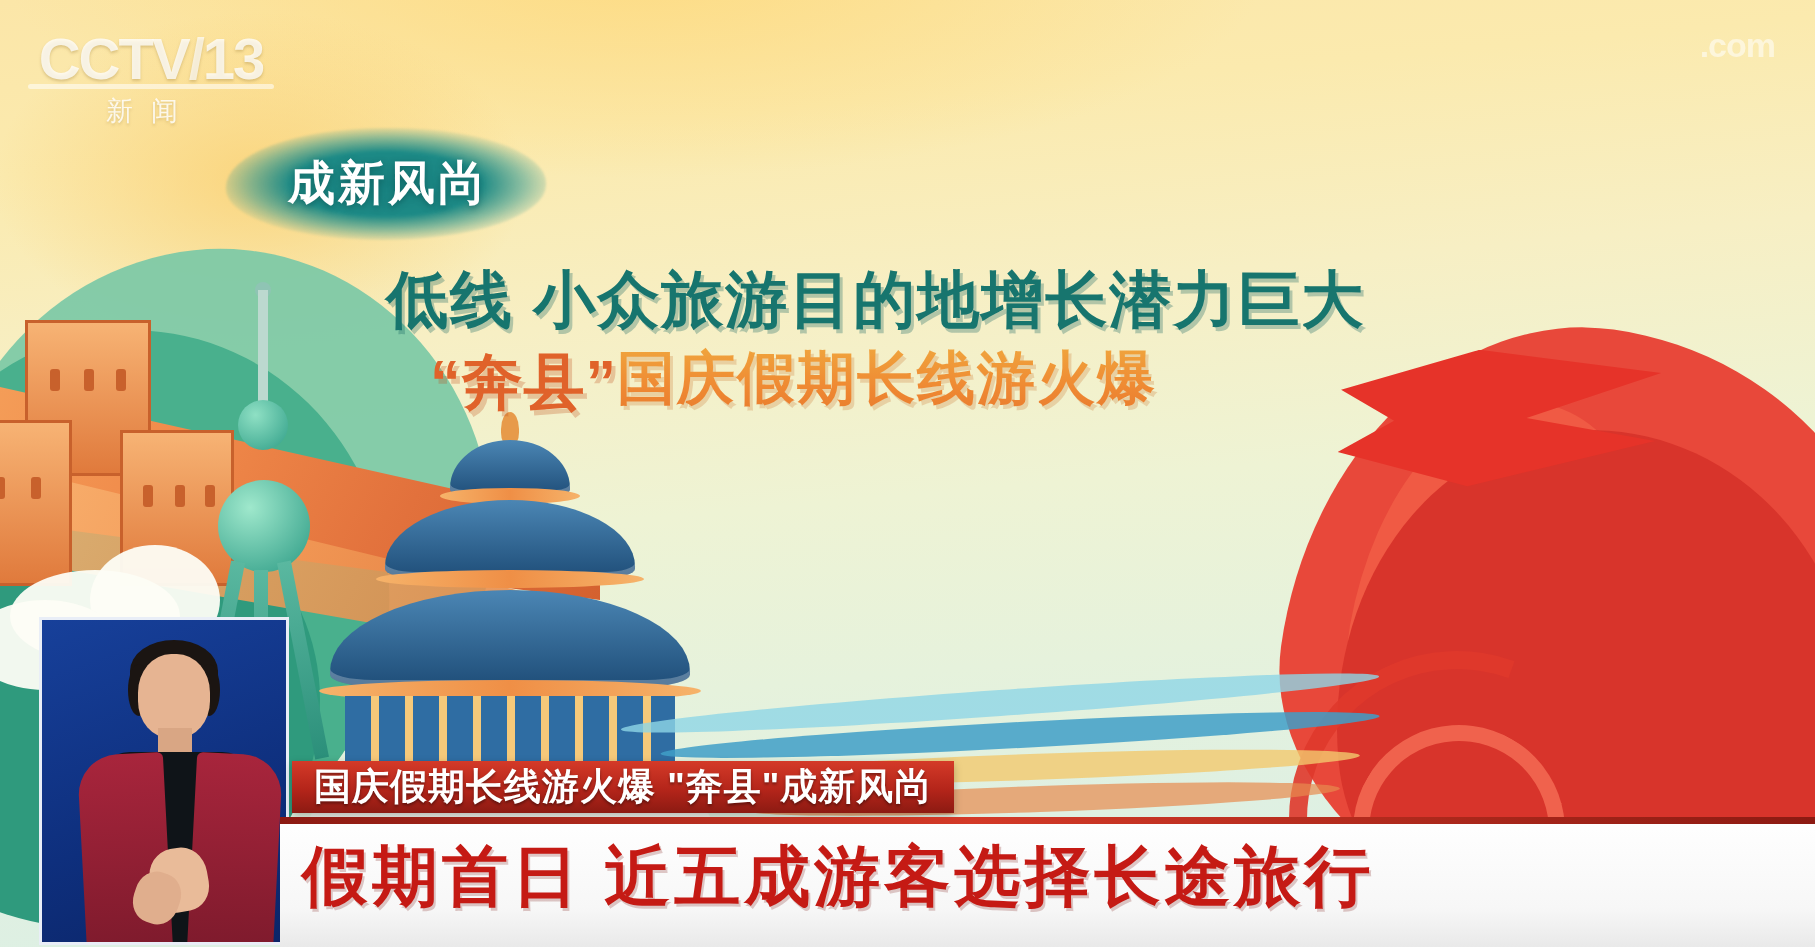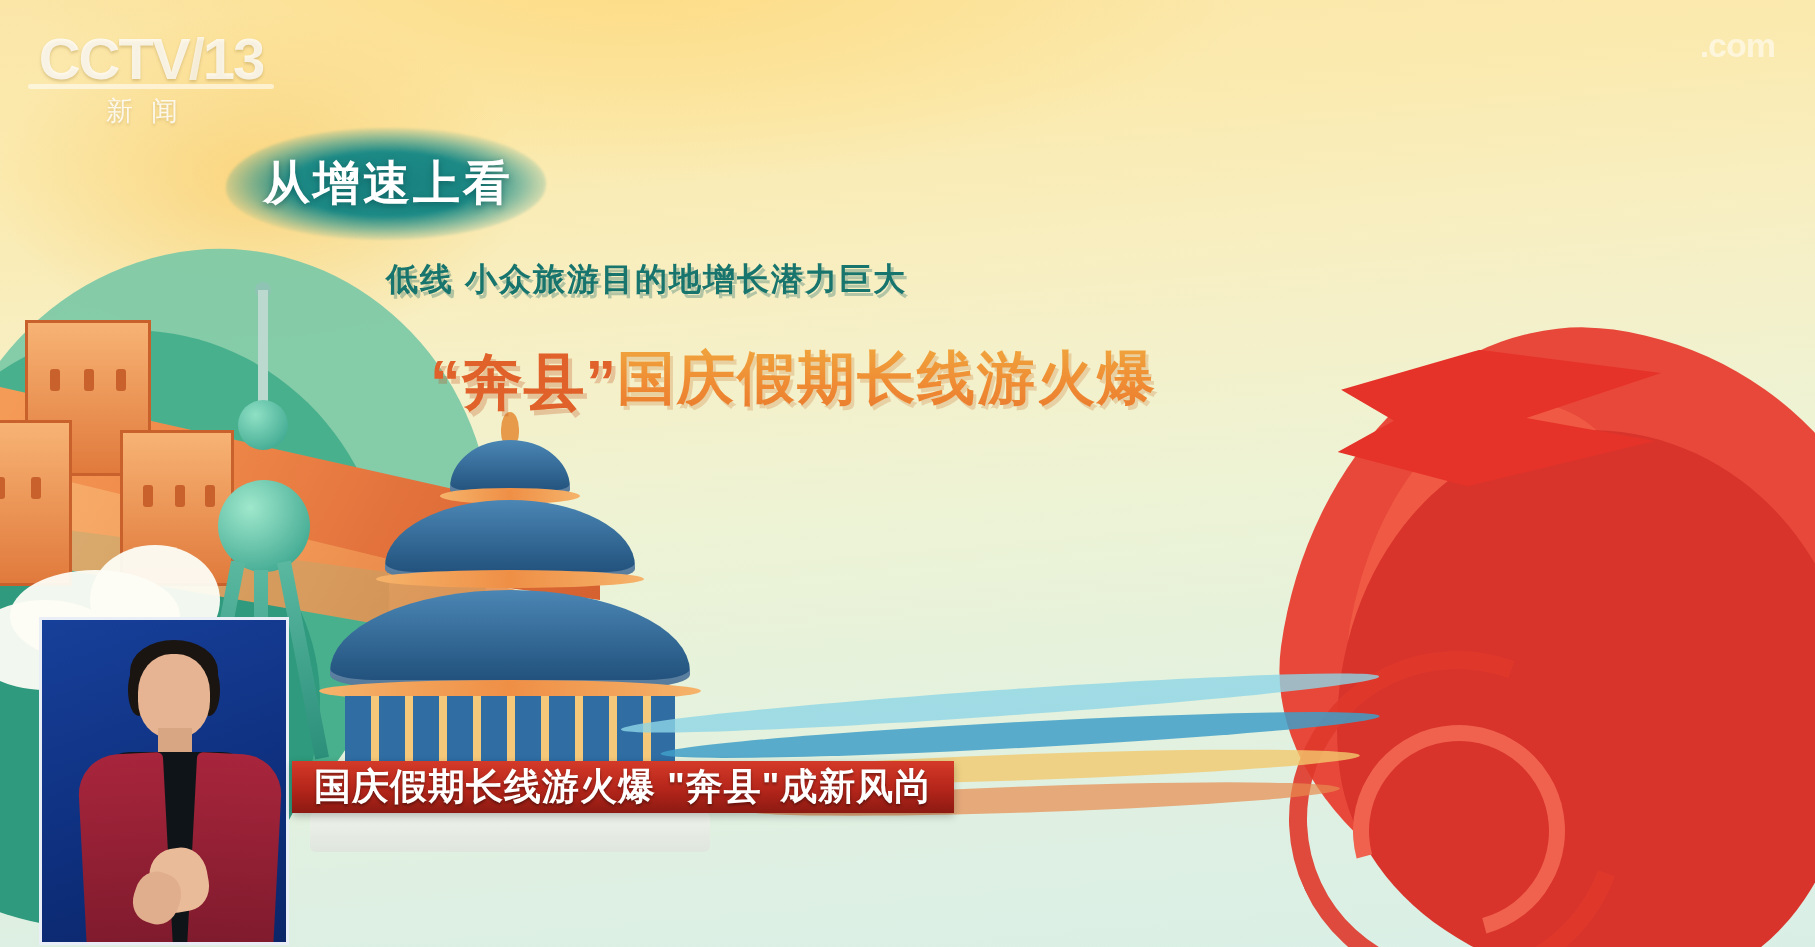--- a/index.html
+++ b/index.html
@@ -111,21 +111,21 @@
   #watermark .cn{font-size:26px;letter-spacing:2px;}
 
   
   #blot{position:absolute;left:226px;top:128px;width:320px;height:112px;
     background:radial-gradient(ellipse 54% 52% at 50% 50%,#17807f 0%,#1d8a86 55%,rgba(40,150,145,.55) 78%,rgba(90,180,170,0) 100%);
     filter:blur(1px);border-radius:50% 48% 52% 50%/54% 50% 50% 46%;}
   #line1{position:absolute;left:243px;top:152px;width:290px;text-align:center;
     font-size:47px;font-weight:bold;color:#ffffff;letter-spacing:3px;
     text-shadow:0 2px 6px rgba(10,70,70,.5);}
 
-  #line2{position:absolute;left:386px;top:258px;font-size:32px;font-weight:bold;
+  #line2{position:absolute;left:386px;top:258px;font-size:62px;font-weight:bold;
     color:#17756e;letter-spacing:2px;white-space:nowrap;
     text-shadow:3px 4px 0 rgba(20,100,95,.30);}
 
   #line3{position:absolute;left:430px;top:340px;white-space:nowrap;display:flex;align-items:flex-end;}
   #line3 .quoted{font-size:61px;font-weight:bold;color:#e0622a;letter-spacing:1px;
     text-shadow:4px 5px 0 rgba(190,80,30,.28);}
   #line3 .tail{font-size:58px;font-weight:bold;letter-spacing:2px;padding-bottom:6px;
     background:linear-gradient(180deg,#f0a93f 0%,#ef8a33 55%,#e7762c 100%);
     -webkit-background-clip:text;background-clip:text;color:transparent;
     filter:drop-shadow(3px 4px 0 rgba(200,110,40,.25));}
@@ -236,21 +236,21 @@
     </div>
     <div class="bar"></div>
     <div class="news">新闻</div>
   </div>
 
   <div id="watermark">
     <div style="font-size:34px">.com</div>
   </div>
 
   <div id="blot"></div>
-  <div id="line1">从增速上看</div>
+  <div id="line1">成新风尚</div>
   <div id="line2">低线 小众旅游目的地增长潜力巨大</div>
   <div id="line3">
     <span class="quoted">“奔县”</span>
     <span class="tail">国庆假期长线游火爆</span>
   </div>
 
   <div id="presenter">
     <div class="bgwall"></div>
     <div class="hair"></div>
     <div class="hair2"></div>
@@ -260,14 +260,18 @@
     <div class="torso"></div>
     <div class="jacket-l"></div>
     <div class="jacket-r"></div>
     <div class="hand"></div>
     <div class="hand2"></div>
   </div>
 
   <div id="caption-sub">
     <span>国庆假期长线游火爆 "奔县"成新风尚</span>
   </div>
+  <div id="caption-main">
+    <div class="topline"></div>
+    <span>假期首日 近五成游客选择长途旅行</span>
+  </div>
 
 </div>
 
 </body></html>

